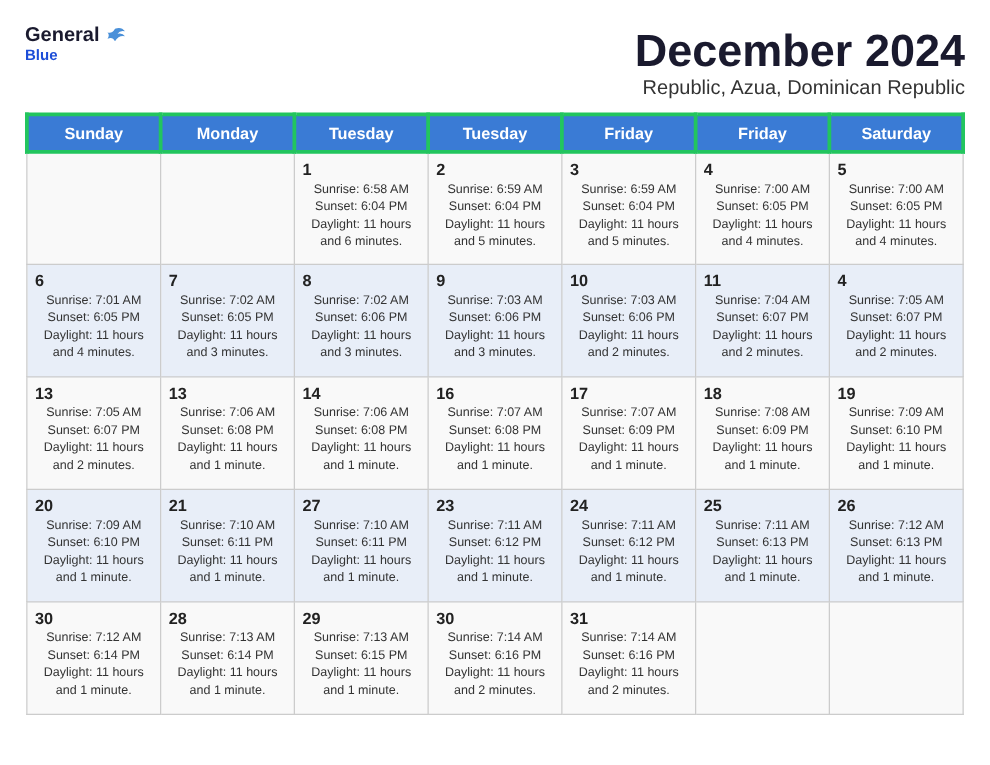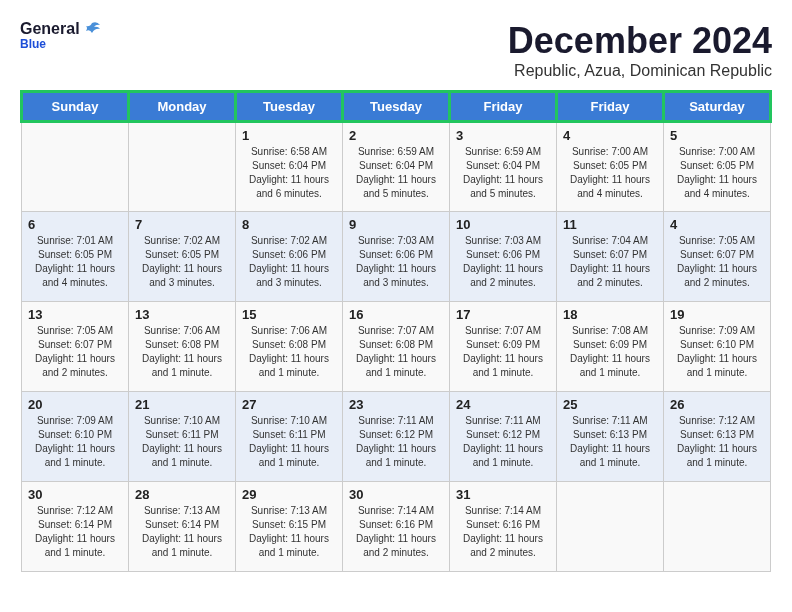--- a/index.html
+++ b/index.html
@@ -168,21 +168,21 @@
       <tr>
         <td>
           <span class="day-num">13</span>
           <div class="day-info">Sunrise: 7:05 AM<br>Sunset: 6:07 PM<br>Daylight: 11 hours<br>and 2 minutes.</div>
         </td>
         <td>
           <span class="day-num">13</span>
           <div class="day-info">Sunrise: 7:06 AM<br>Sunset: 6:08 PM<br>Daylight: 11 hours<br>and 1 minute.</div>
         </td>
         <td>
-          <span class="day-num">15</span>
+          <span class="day-num">14</span>
           <div class="day-info">Sunrise: 7:06 AM<br>Sunset: 6:08 PM<br>Daylight: 11 hours<br>and 1 minute.</div>
         </td>
         <td>
           <span class="day-num">16</span>
           <div class="day-info">Sunrise: 7:07 AM<br>Sunset: 6:08 PM<br>Daylight: 11 hours<br>and 1 minute.</div>
         </td>
         <td>
           <span class="day-num">17</span>
           <div class="day-info">Sunrise: 7:07 AM<br>Sunset: 6:09 PM<br>Daylight: 11 hours<br>and 1 minute.</div>
         </td>

